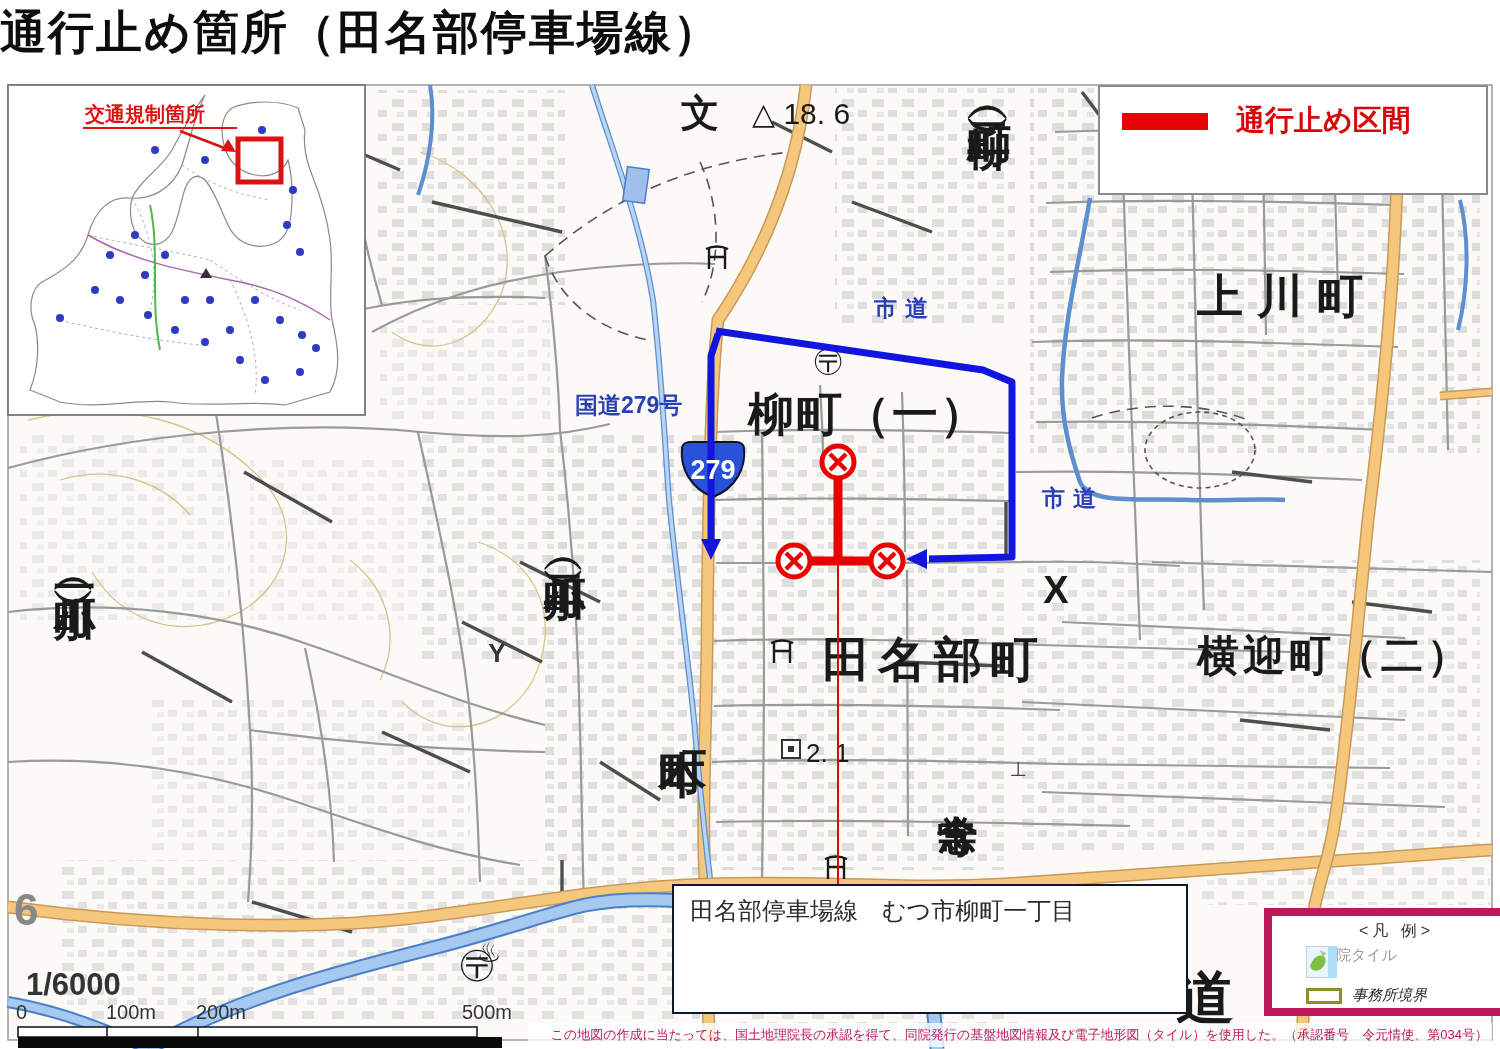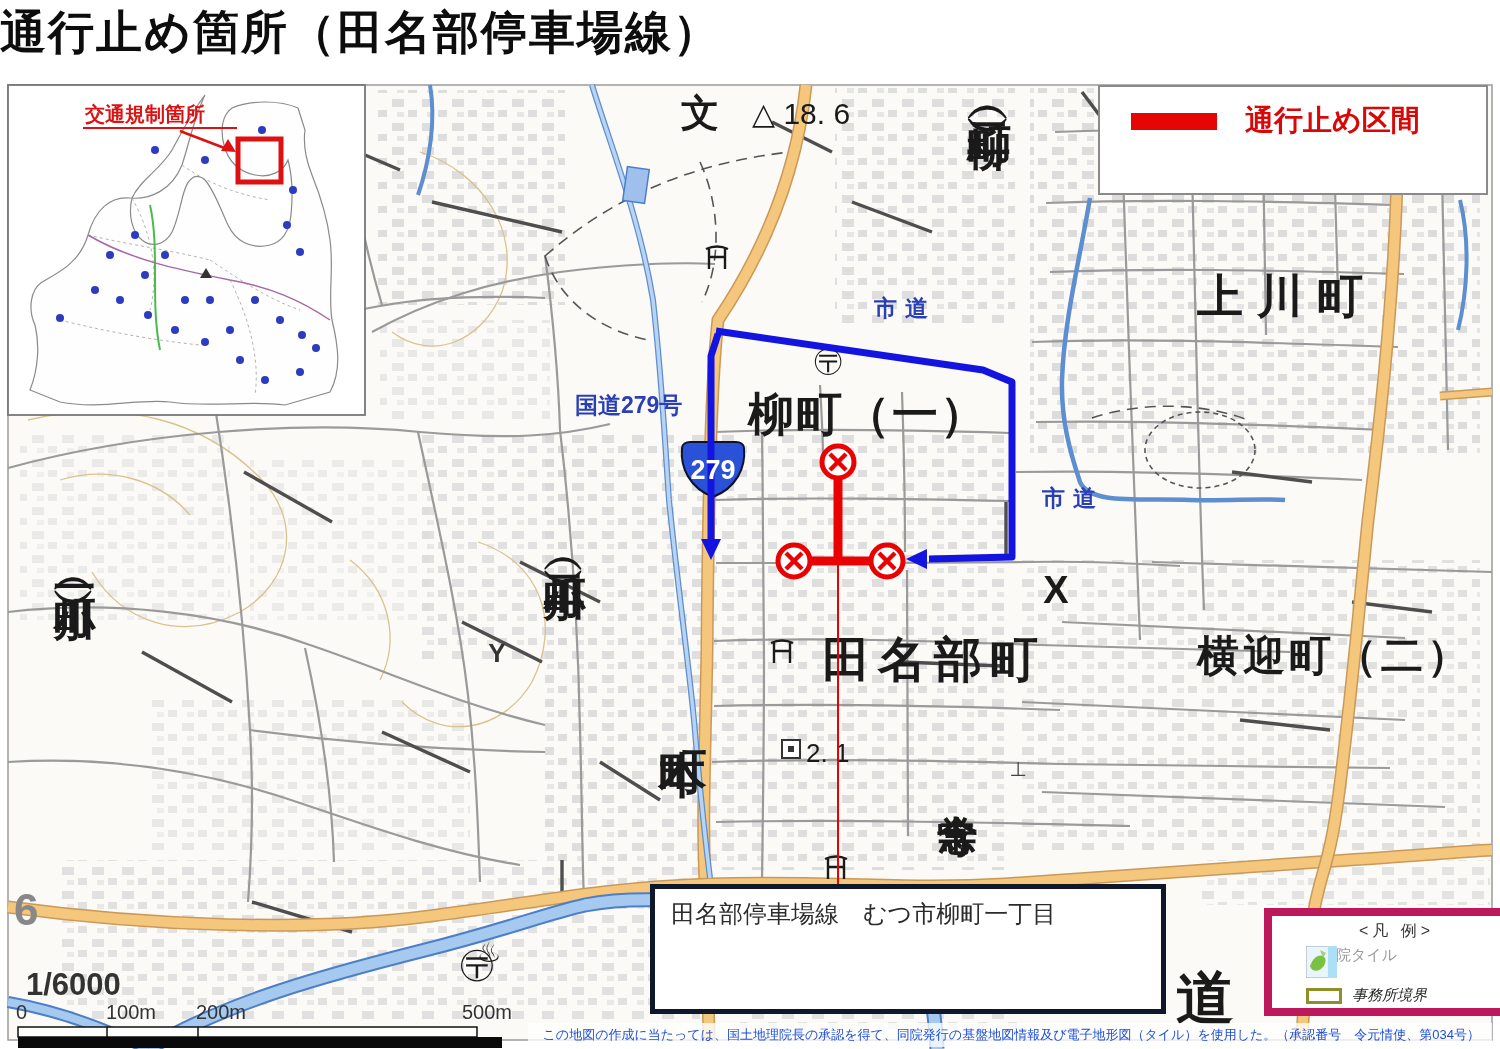--- a/index.html
+++ b/index.html
@@ -3,46 +3,46 @@
 <meta charset="utf-8">
 <style>
   html,body{margin:0;padding:0;background:#fff;}
   .page{position:relative;width:1500px;height:1049px;background:#fff;overflow:hidden;
         font-family:"Liberation Sans","DejaVu Sans",sans-serif;}
   .title{position:absolute;left:0;top:2px;width:1500px;text-align:left;
          font-size:46px;font-weight:700;color:#0d0d0d;letter-spacing:2px;}
   svg{position:absolute;left:0;top:0;}
   .box{position:absolute;background:#fff;box-sizing:border-box;}
   .route-legend{left:1098px;top:85px;width:390px;height:110px;border:2px solid #8a8a8a;}
-  .rl-row{position:absolute;left:22px;display:flex;align-items:center;margin-left:9px;}
+  .rl-row{position:absolute;left:22px;display:flex;align-items:center;}
   .rl-row.r1{top:14px;}
   .rl-row.r2{top:58px;}
   .swatch{width:86px;height:17px;margin-right:28px;}
   .sw-red{background:#e60505;}
   .sw-blue{background:#1313d6;}
   .rl-label{font-size:29px;font-weight:700;}
   .rl-label.red{color:#d90808;}
   .rl-label.blue{color:#1313d6;}
-  .info-box{left:650px;top:884px;width:516px;height:130px;border:5px solid #0f172a;
+  .info-box{left:672px;top:884px;width:516px;height:130px;border:2px solid #0f172a;
             padding:9px 16px 7px 16px;display:flex;flex-direction:column;
             justify-content:space-between;font-size:24px;color:#2b2b2b;}
   .info-line2 .u{border-bottom:2px solid #222;padding-bottom:1px;}
   .info-line2 .pfx{font-size:23px;font-weight:600;}
   .gsi-legend{left:1264px;top:908px;width:265px;height:108px;border:8px solid #be185d;}
   .gsi-title{margin-top:5px;text-align:center;font-size:16px;color:#333;letter-spacing:4px;}
   .gsi-row{position:absolute;left:34px;display:flex;align-items:center;}
   .gsi-row.g1{top:30px;}
   .gsi-row.g2{top:70px;font-style:italic;}
   .tile-icon{width:31px;height:32px;margin-right:10px;}
   .bound-swatch{width:30px;height:10px;border:3px solid #8f8f2a;background:#fff;margin-right:10px;}
   .gsi-label1{font-size:15px;color:#9a9a9a;}
   .gsi-label2{font-size:15px;color:#1d1d1d;}
   .attribution{left:528px;top:1023px;width:964px;height:24px;line-height:24px;
-               background:rgba(255,255,255,.78);font-size:13px;color:#1d4ed8;
-               text-align:right;white-space:nowrap;padding-right:12px;}
+               background:rgba(255,255,255,.78);font-size:13px;color:#be185d;
+               text-align:right;white-space:nowrap;padding-right:4px;}
 </style>
 </head>
 <body>
 
 <div class="page">
   <div class="title">通行止め箇所（田名部停車場線）</div>
 
   <svg width="1500" height="1049" viewBox="0 0 1500 1049">
     <defs>
       <pattern id="bld" width="30" height="24" patternUnits="userSpaceOnUse">

